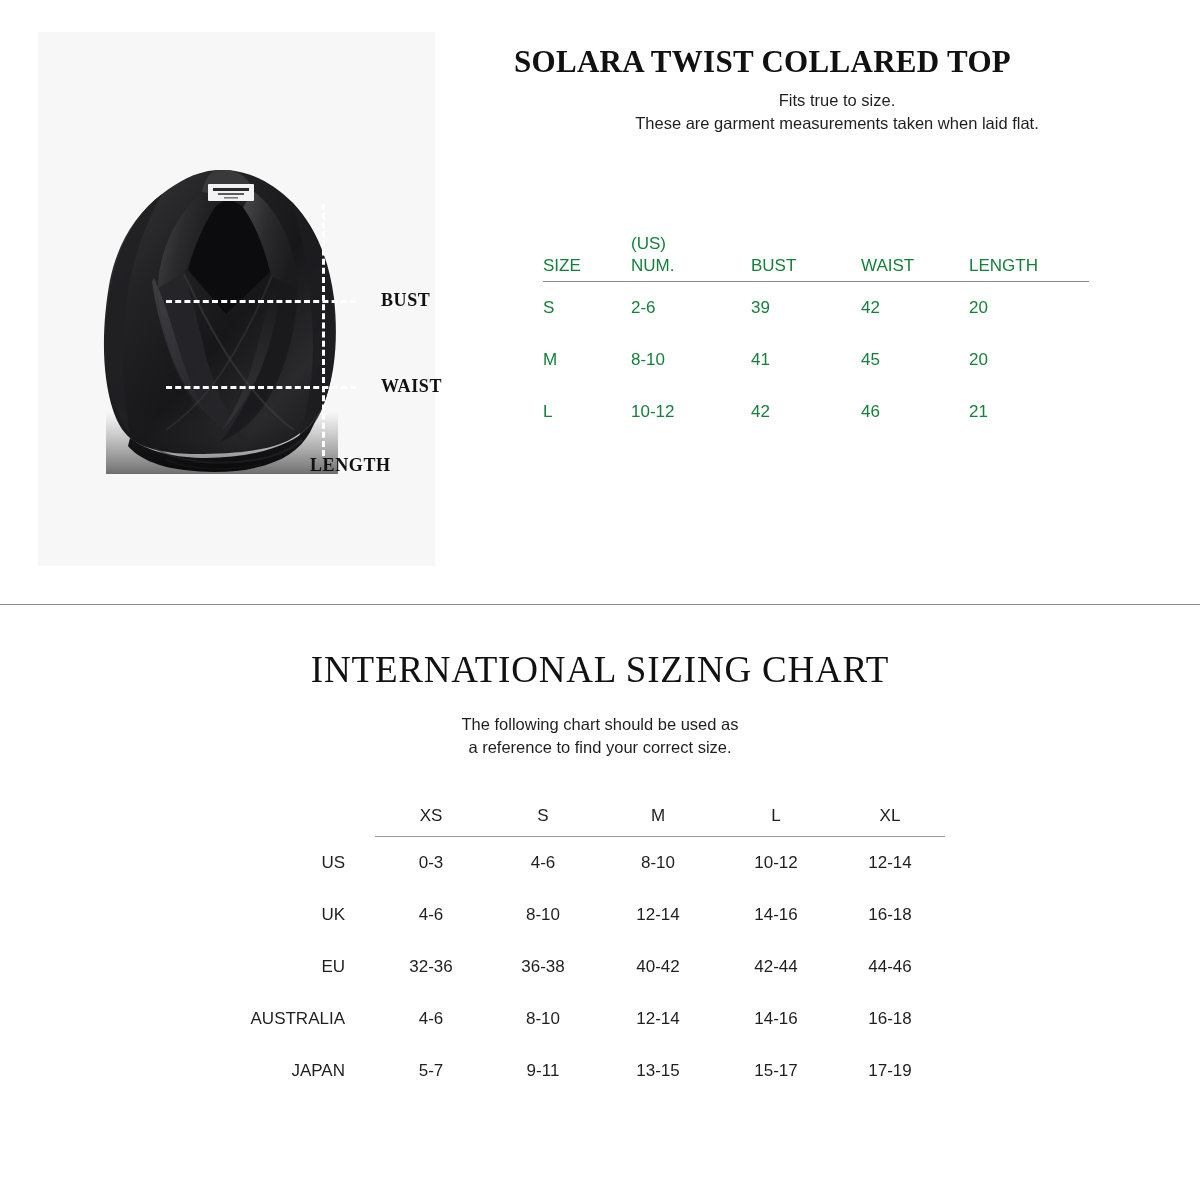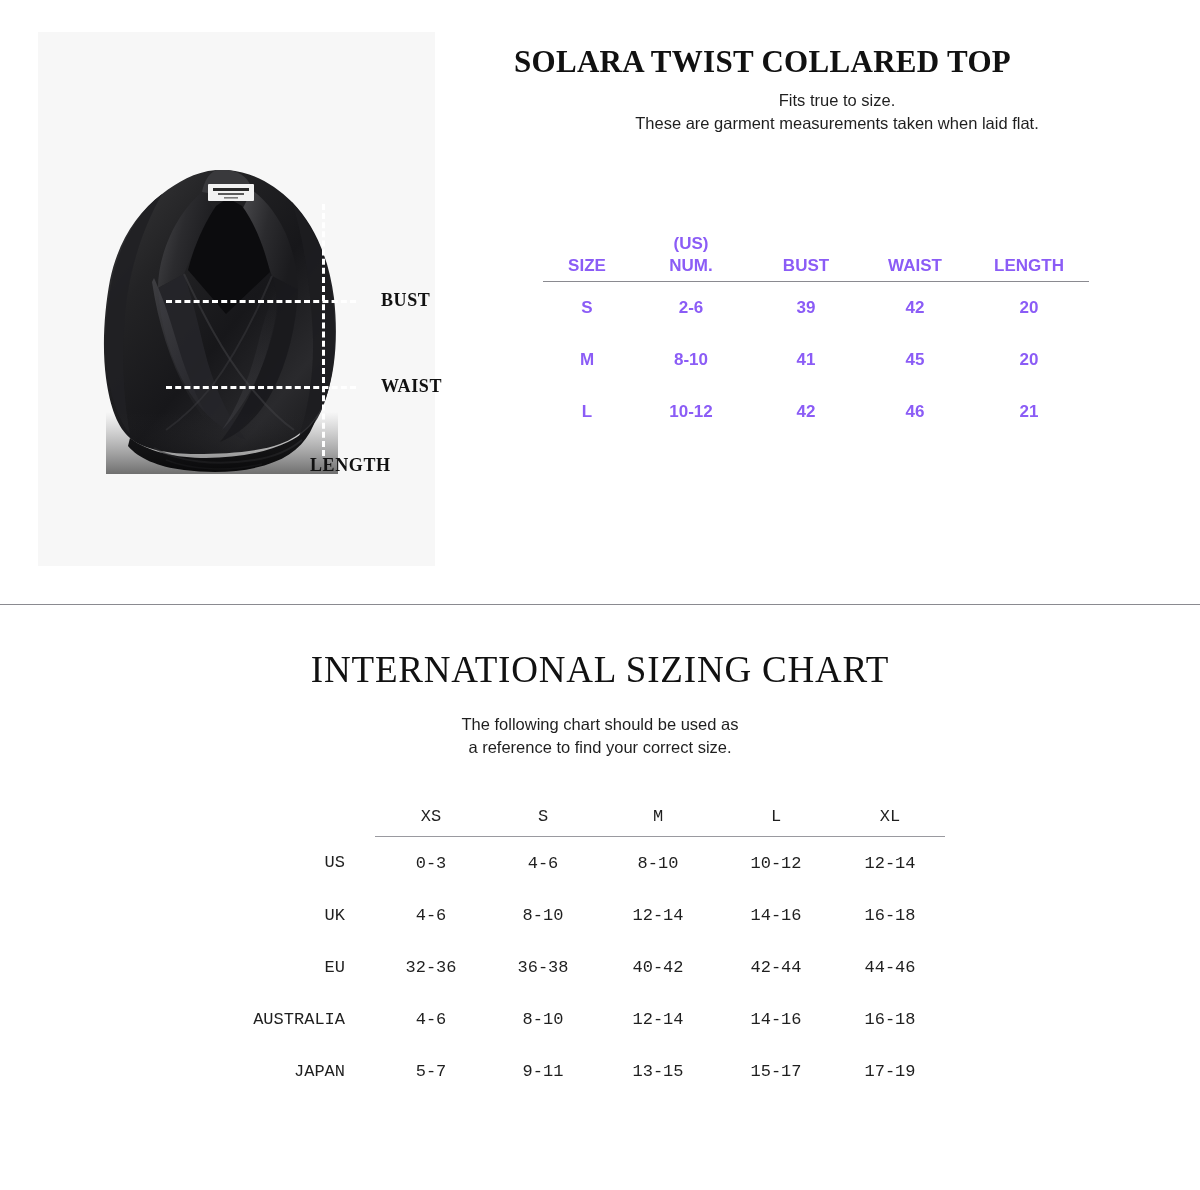--- a/index.html
+++ b/index.html
@@ -123,24 +123,24 @@
   
   .garment-table {
     position: absolute;
     left: 543px;
     top: 222px;
     width: 546px;
     border-collapse: collapse;
   }
   .garment-table th,
   .garment-table td {
-    text-align: center;
-    font-weight: bold;
+    text-align: left;
+    font-weight: normal;
     font-size: 17px;
-    color: #8b5cf6;
+    color: #15803d;
     padding: 0;
   }
   .garment-table thead th {
     vertical-align: bottom;
     height: 54px;
     padding-bottom: 5px;
     border-bottom: 1.4px solid #8a8a90;
   }
   .garment-table thead th .hdr-sup {
     display: block;
@@ -199,21 +199,20 @@
     width: 700px;
     border-collapse: collapse;
   }
   .intl-table th,
   .intl-table td {
     font-weight: normal;
     font-size: 17px;
     color: #1f1f1f;
     text-align: center;
     padding: 0;
-    font-family: Liberation Mono, monospace;
   }
   .intl-table thead th {
     height: 40px;
     vertical-align: middle;
   }
   .intl-table thead th.rowlab-head {
     border-bottom: none;
   }
   .intl-table thead th.sizecol {
     border-bottom: 1.4px solid #9a9aa0;

